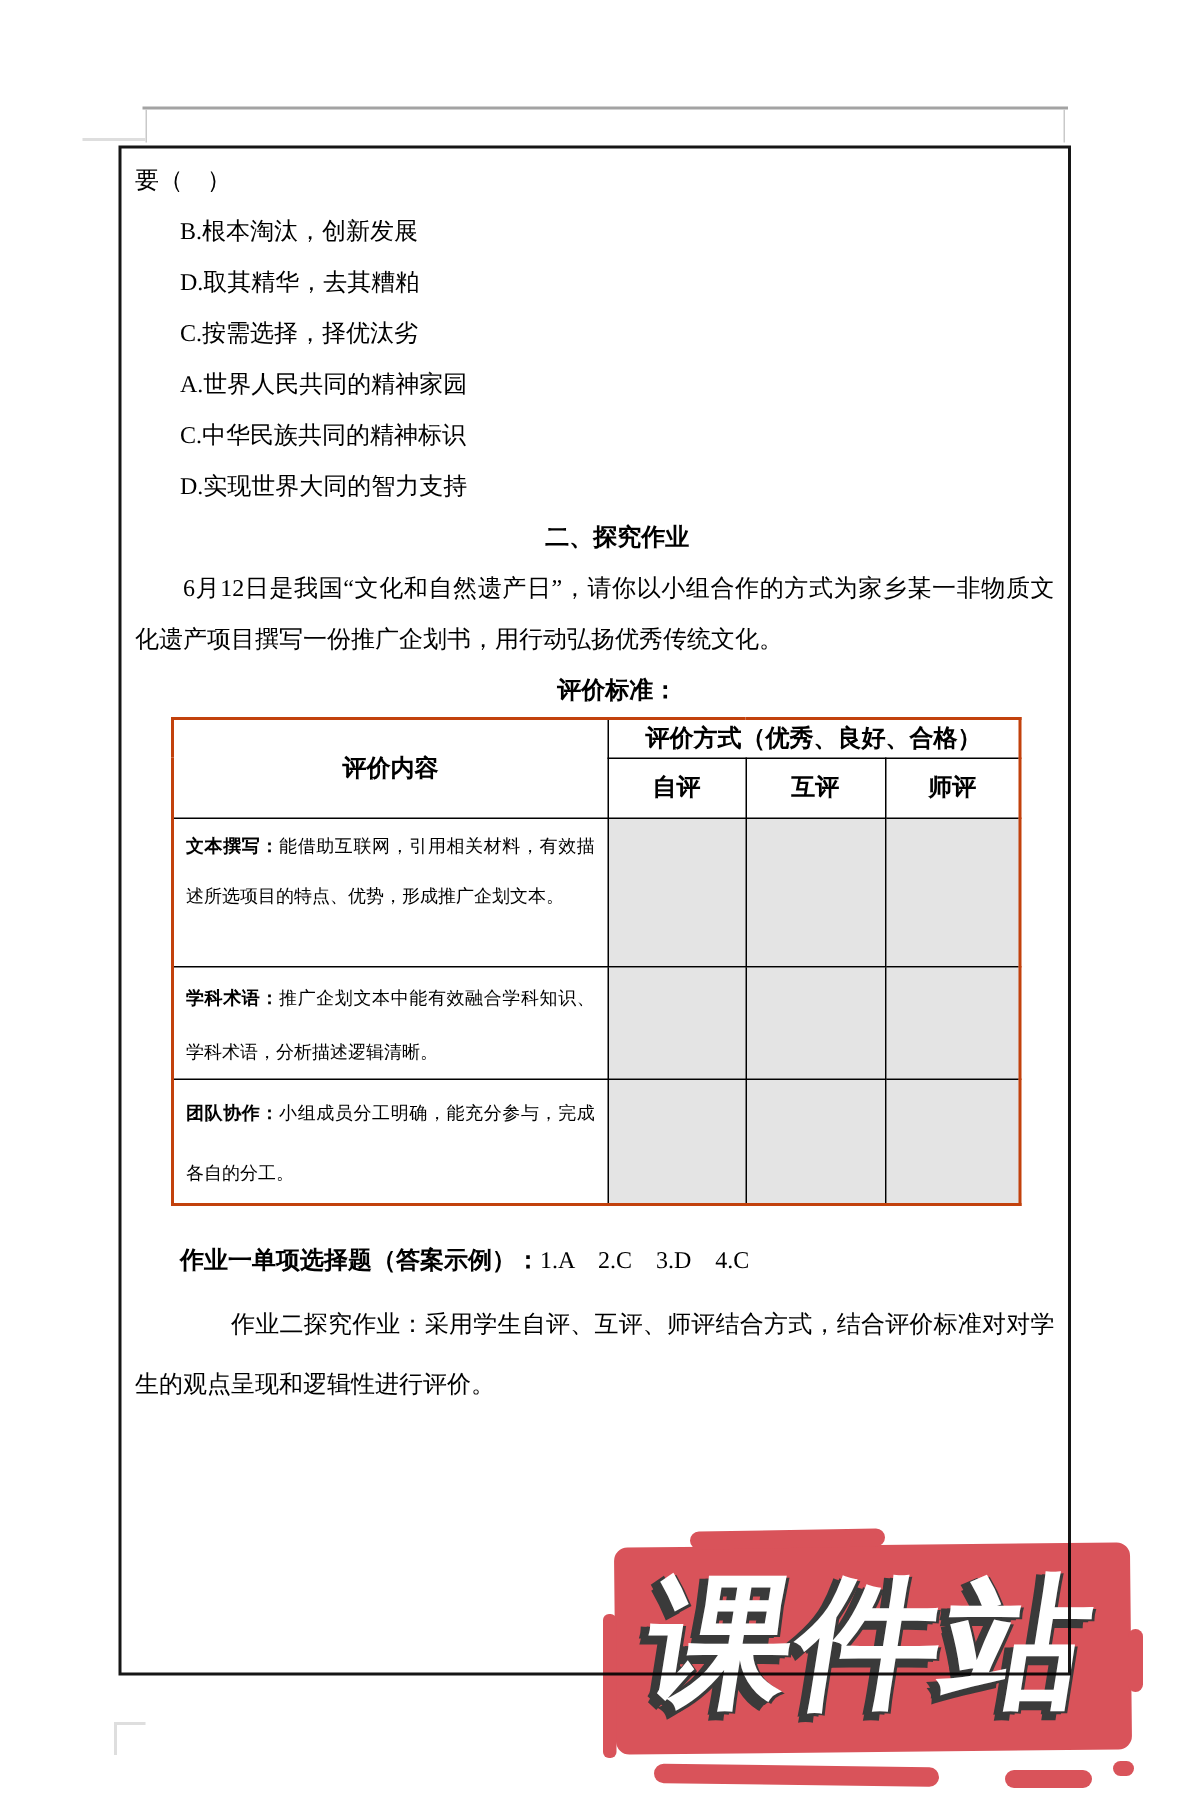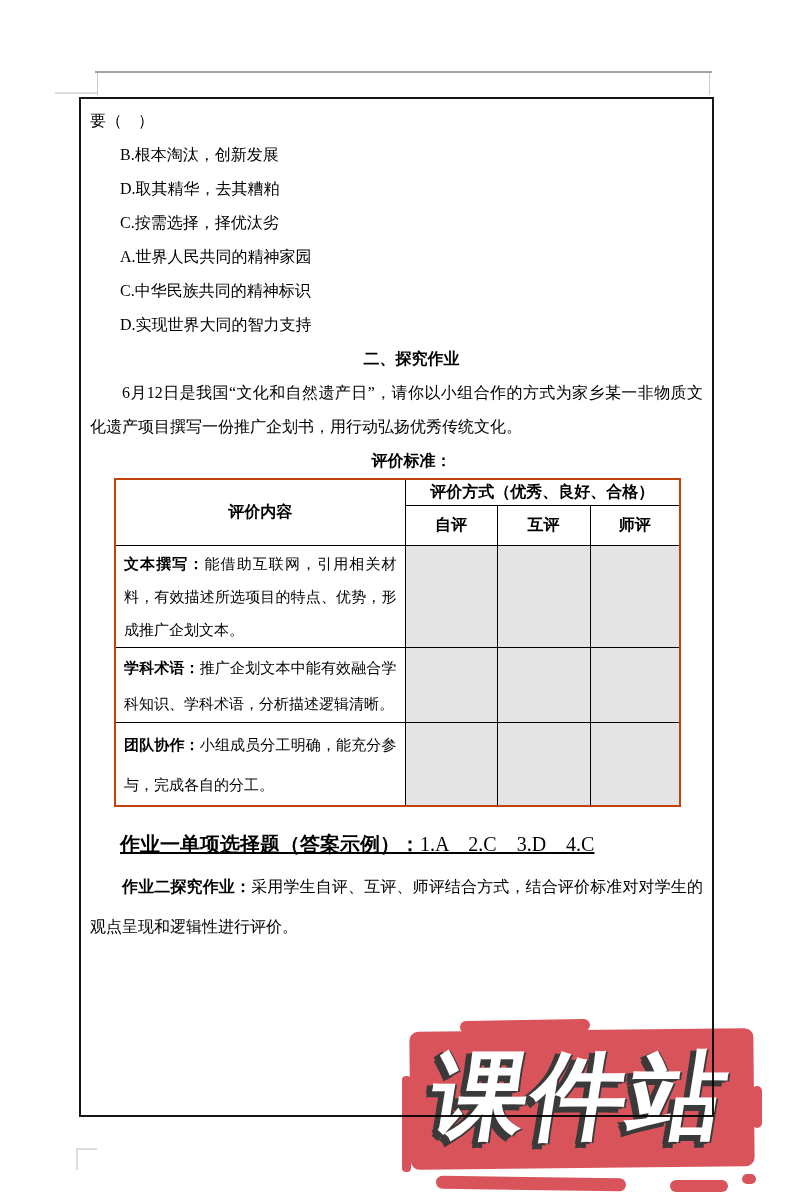--- a/index.html
+++ b/index.html
@@ -27,31 +27,31 @@
   .opt{padding-left:30px;}
   .para{text-indent:2em;text-align:justify;}
   .heading{font-weight:bold;padding-left:30px;text-align:center;}
 
   
   table.rubric{border-collapse:collapse;table-layout:fixed;width:565px;margin-left:24px;border:2px solid #c2410c;}
   table.rubric td{border:1px solid #000;box-sizing:border-box;overflow:hidden;}
   tr.h1 td{height:26px;}
   tr.h2 td{height:40px;}
   .th{font-weight:bold;text-align:center;font-size:16px;vertical-align:middle;padding:0;}
-  td.desc{font-size:15px;padding:2px 8px 0 8px;text-align:justify;vertical-align:top;background:#fff;}
+  td.desc{font-size:12px;padding:2px 8px 0 8px;text-align:justify;vertical-align:top;background:#fff;}
   td.desc .term{font-weight:bold;}
   td.gray{background:#e4e4e4;}
   tr.r0 td{height:99px} tr.r0 td.desc{line-height:33px;}
   tr.r1 td{height:73px} tr.r1 td.desc{line-height:36px;}
   tr.r2 td{height:80px} tr.r2 td.desc{line-height:40px;}
 
-  .answers{margin:20px 0 0 0;font-size:20px;line-height:34px;padding-left:30px;text-decoration:underline;}
+  .answers{margin:20px 0 0 0;font-size:16px;line-height:34px;padding-left:30px;}
   .answers .lbl{font-weight:bold;}
   .hw2{margin:6px 0 0 0;font-size:16px;line-height:40px;text-indent:2em;text-align:justify;}
-  .hw2 .lbl{font-weight:bold;}
+  .hw2 .lbl{font-weight:normal;margin-left:32px;}
 
   
   .stamp{position:absolute;left:400px;top:1014px;width:362px;height:182px;mix-blend-mode:multiply;z-index:5;}
   .stamp .piece{position:absolute;background:#d9535a;}
   .stamp-body{position:absolute;left:10px;top:16px;right:8px;bottom:28px;background:#d9535a;border-radius:9px;transform:rotate(-0.6deg);}
   .fr1{left:36px;bottom:6px;width:190px;height:13px;border-radius:7px;transform:rotate(0.8deg);}
   .fr2{right:34px;bottom:4px;width:58px;height:12px;border-radius:6px;}
   .fr3{right:6px;bottom:12px;width:14px;height:10px;border-radius:5px;}
   .fr4{left:2px;top:62px;width:9px;height:96px;border-radius:4px;}
   .fr5{left:60px;top:6px;width:130px;height:12px;border-radius:6px;transform:rotate(-1deg);}

